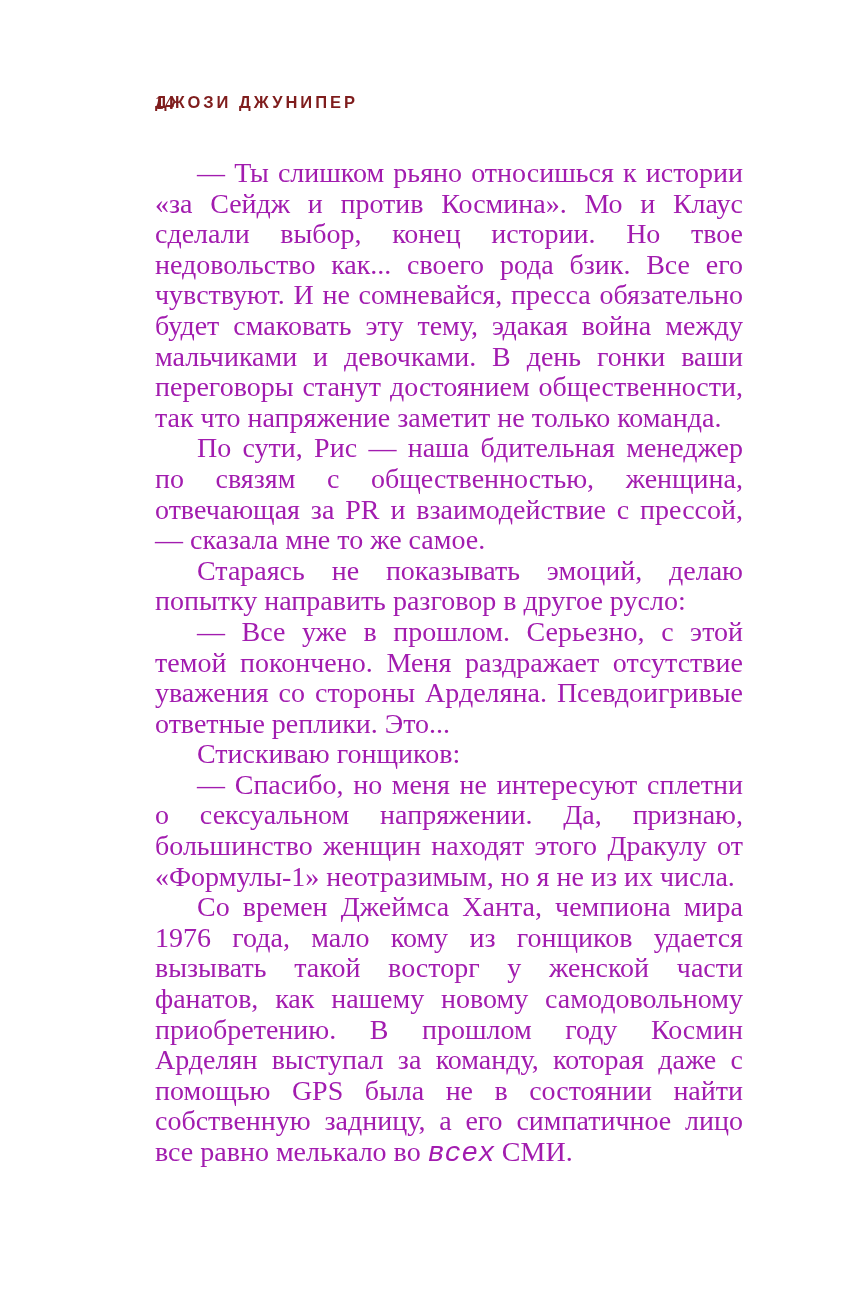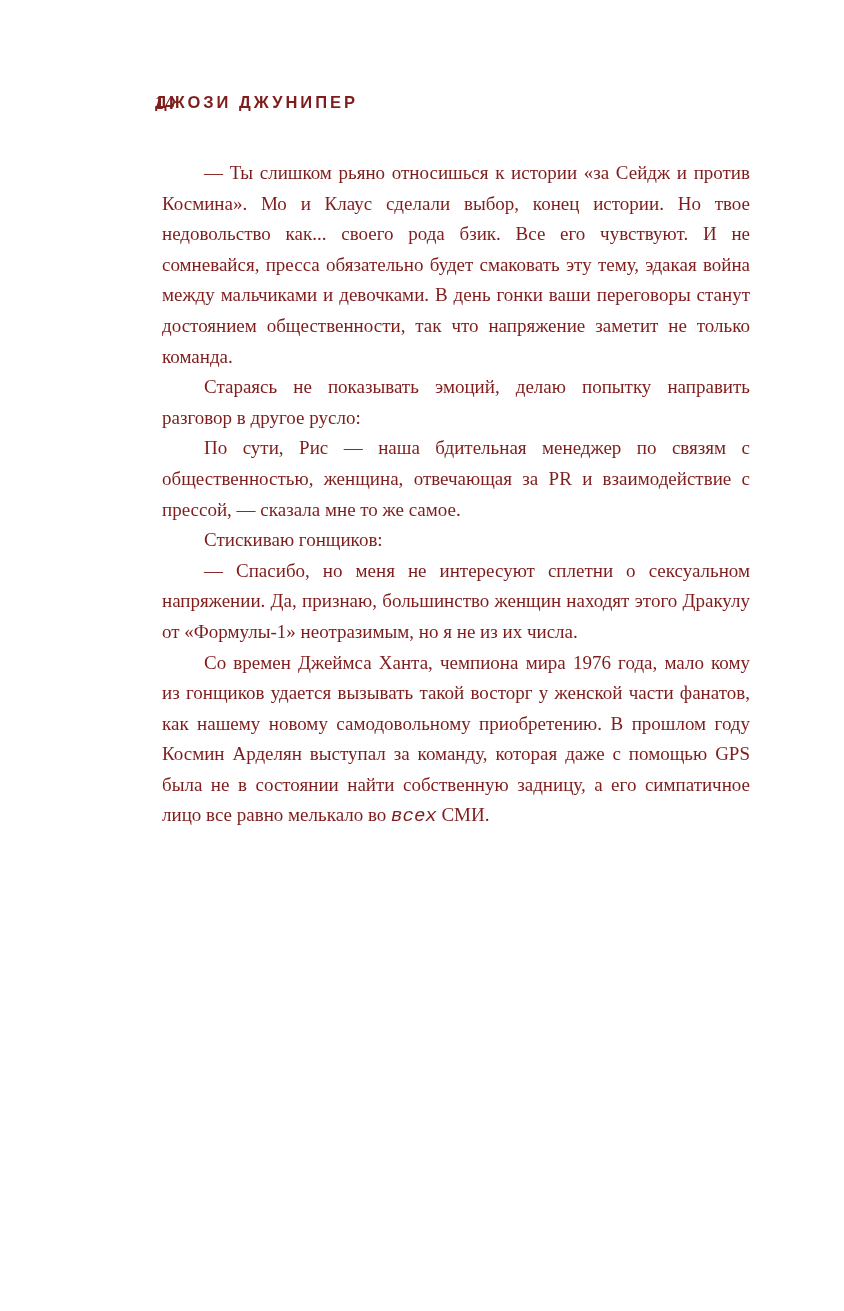--- a/index.html
+++ b/index.html
@@ -38,26 +38,26 @@
     font-weight: 600;
     font-size: 18px;
     letter-spacing: 1px;
   }
   .running-head {
     display: inline-block;
   }
   .page-body {
     position: absolute;
     top: 158px;
-    left: 162px;
+    left: 155px;
     width: 588px;
-    font-size: 19px;
+    font-size: 28px;
     line-height: 30.6px;
     text-align: justify;
-    color: #7f1d1d;
+    color: #a21caf;
   }
   .para {
     margin: 0;
     padding: 0;
     text-indent: 42px;
   }
   .para em {
     font-style: italic;
     font-family: Liberation Mono, monospace;
   }
@@ -66,19 +66,20 @@
 <body>
 
 <div class="book-page">
   <header class="page-header">
     <span class="page-number">14</span>
     <span class="running-head">ДЖОЗИ ДЖУНИПЕР</span>
   </header>
 
   <main class="page-body">
       <p class="para"><span>— Ты слишком рьяно относишься к истории «за Сейдж и против Космина». Мо и Клаус сделали выбор, конец истории. Но твое недовольство как... своего рода бзик. Все его чувствуют. И не сомневайся, пресса обязательно будет смаковать эту тему, эдакая война между мальчиками и девочками. В день гонки ваши переговоры станут достоянием общественности, так что напряжение заметит не только команда.</span></p>
+      <p class="para"><span>По сути, Рис — наша бдительная менеджер по связям с общественностью, женщина, отвечающая за PR и взаимодействие с прессой, — сказала мне то же самое.</span></p>
       <p class="para"><span>Стараясь не показывать эмоций, делаю попытку направить разговор в другое русло:</span></p>
-      <p class="para"><span>По сути, Рис — наша бдительная менеджер по связям с общественностью, женщина, отвечающая за PR и взаимодействие с прессой, — сказала мне то же самое.</span></p>
+      <p class="para"><span>— Все уже в прошлом. Серьезно, с этой темой покончено. Меня раздражает отсутствие уважения со стороны Арделяна. Псевдоигривые ответные реплики. Это...</span></p>
       <p class="para"><span>Стискиваю гонщиков:</span></p>
       <p class="para"><span>— Спасибо, но меня не интересуют сплетни о сексуальном напряжении. Да, признаю, большинство женщин находят этого Дракулу от «Формулы-1» неотразимым, но я не из их числа.</span></p>
       <p class="para"><span>Со времен Джеймса Ханта, чемпиона мира 1976 года, мало кому из гонщиков удается вызывать такой восторг у женской части фанатов, как нашему новому самодовольному приобретению. В прошлом году Космин Арделян выступал за команду, которая даже с помощью GPS была не в состоянии найти собственную задницу, а его симпатичное лицо все равно мелькало во </span><em>всех</em><span> СМИ.</span></p>
     </main>
 </div>
 
 </body></html>

